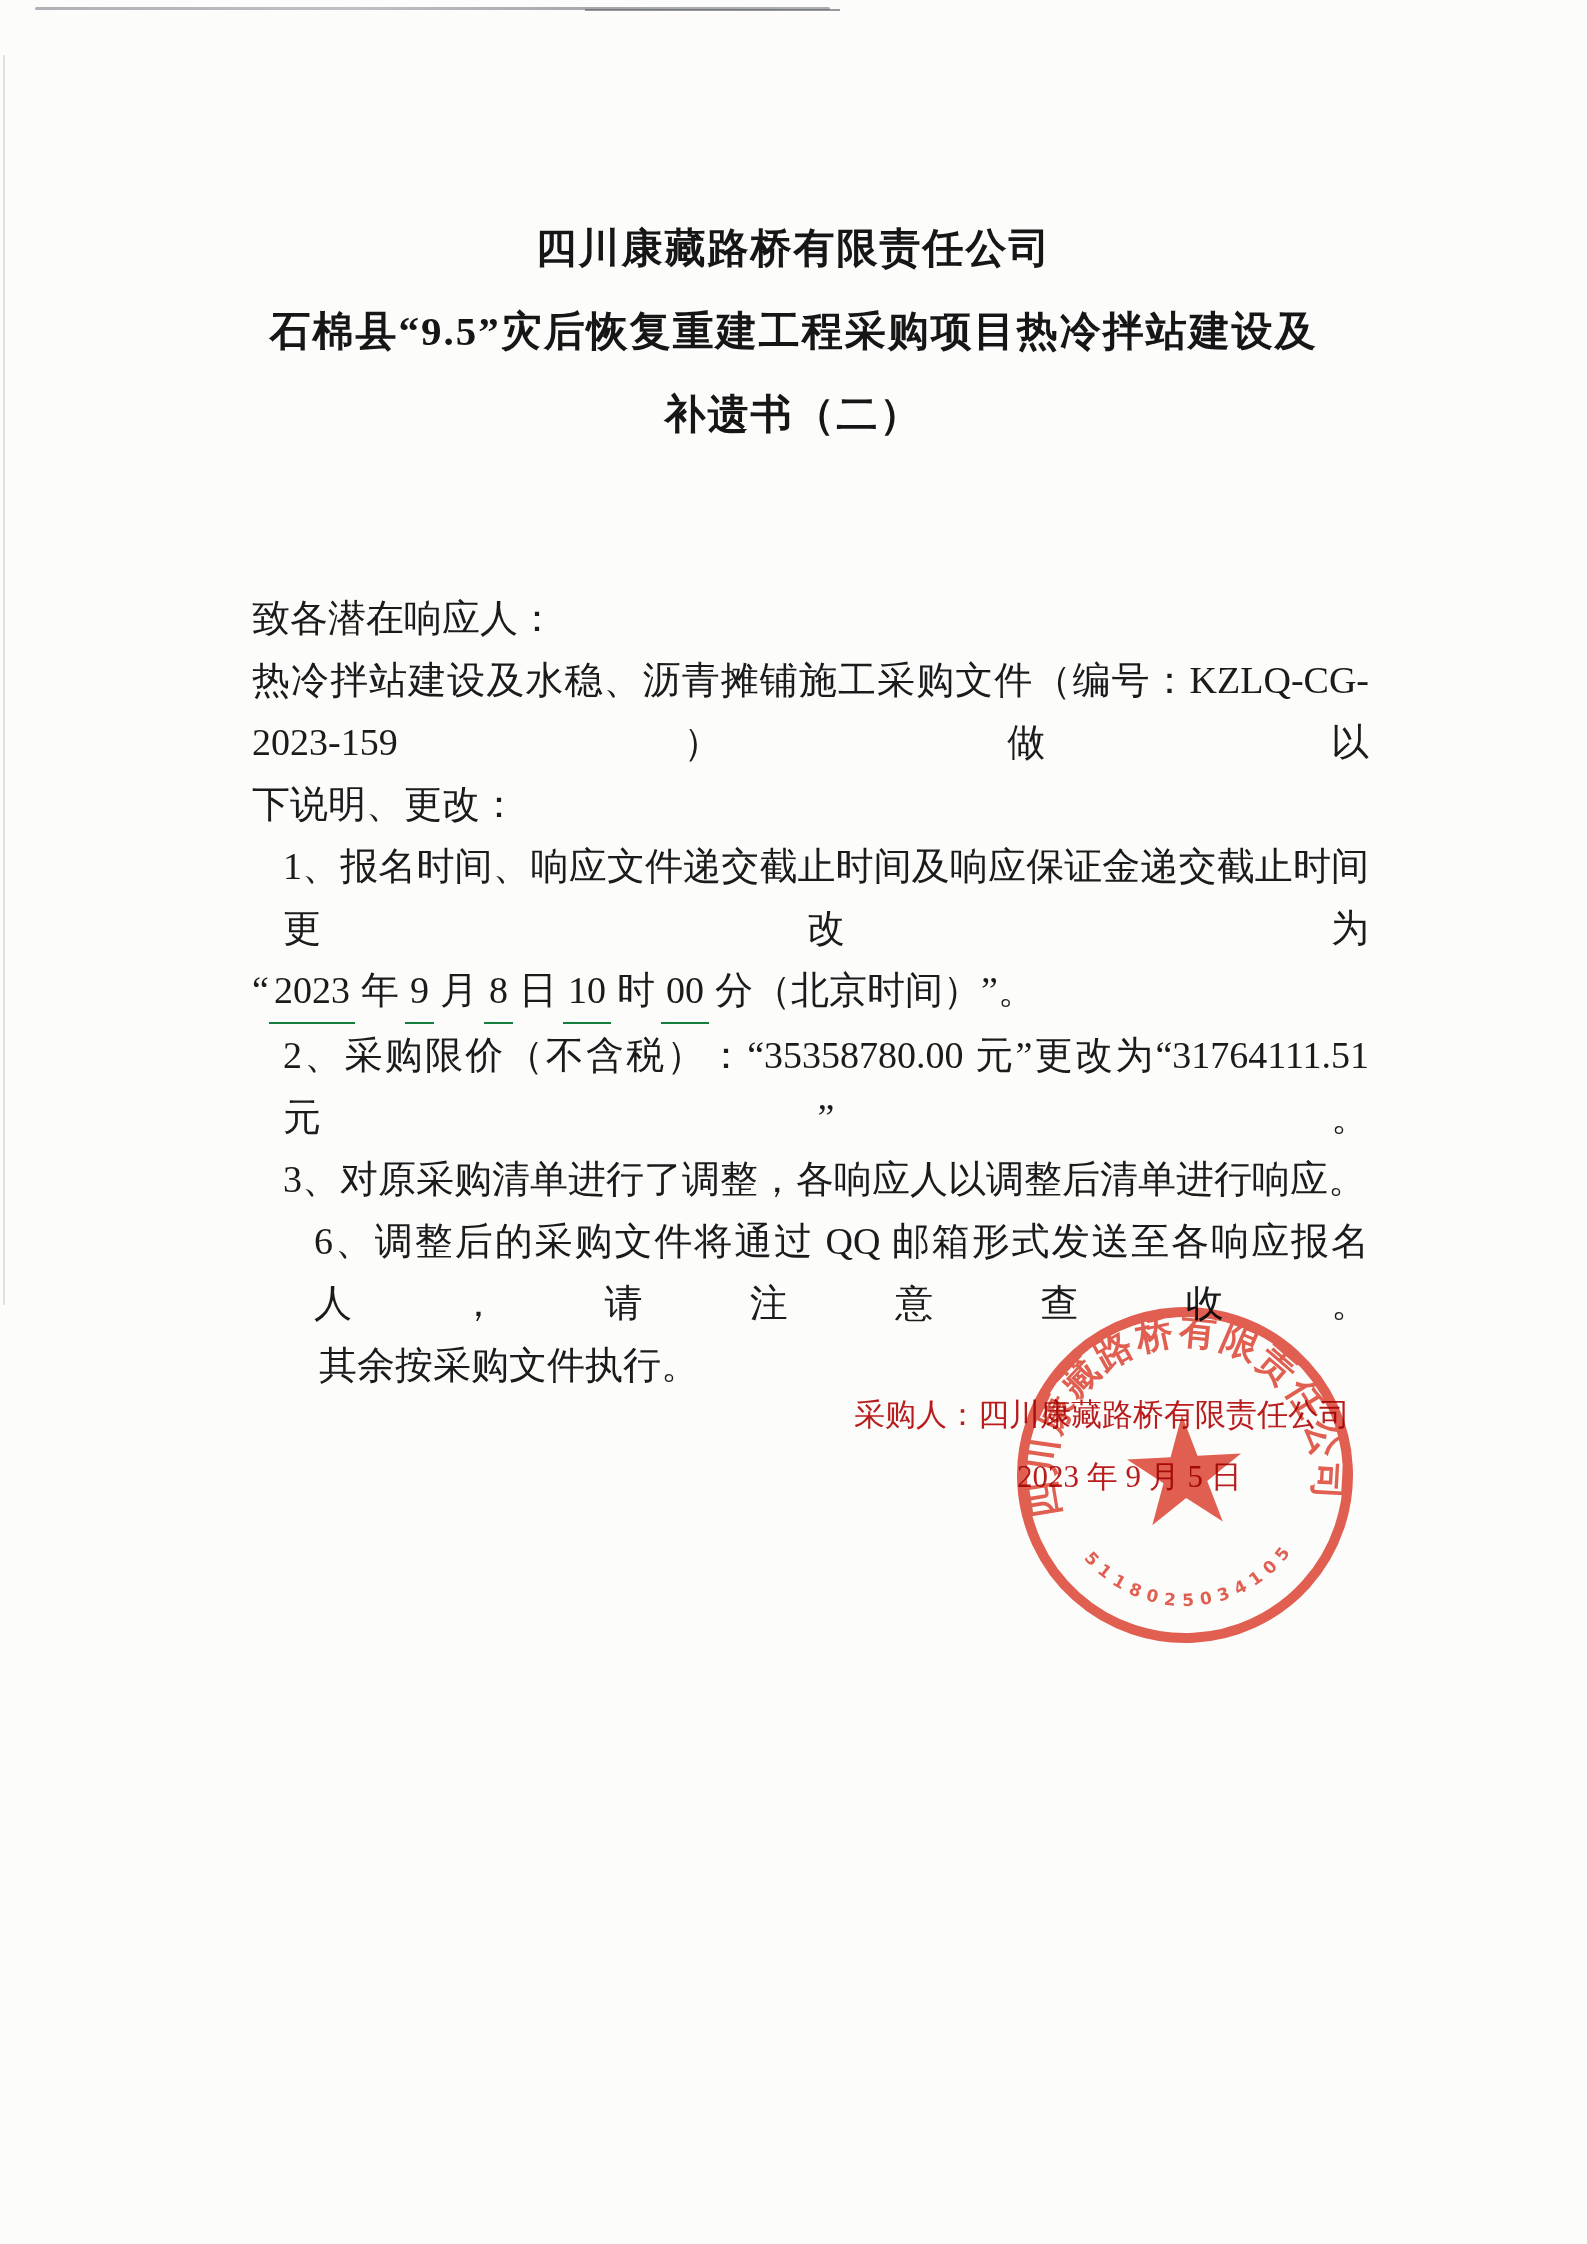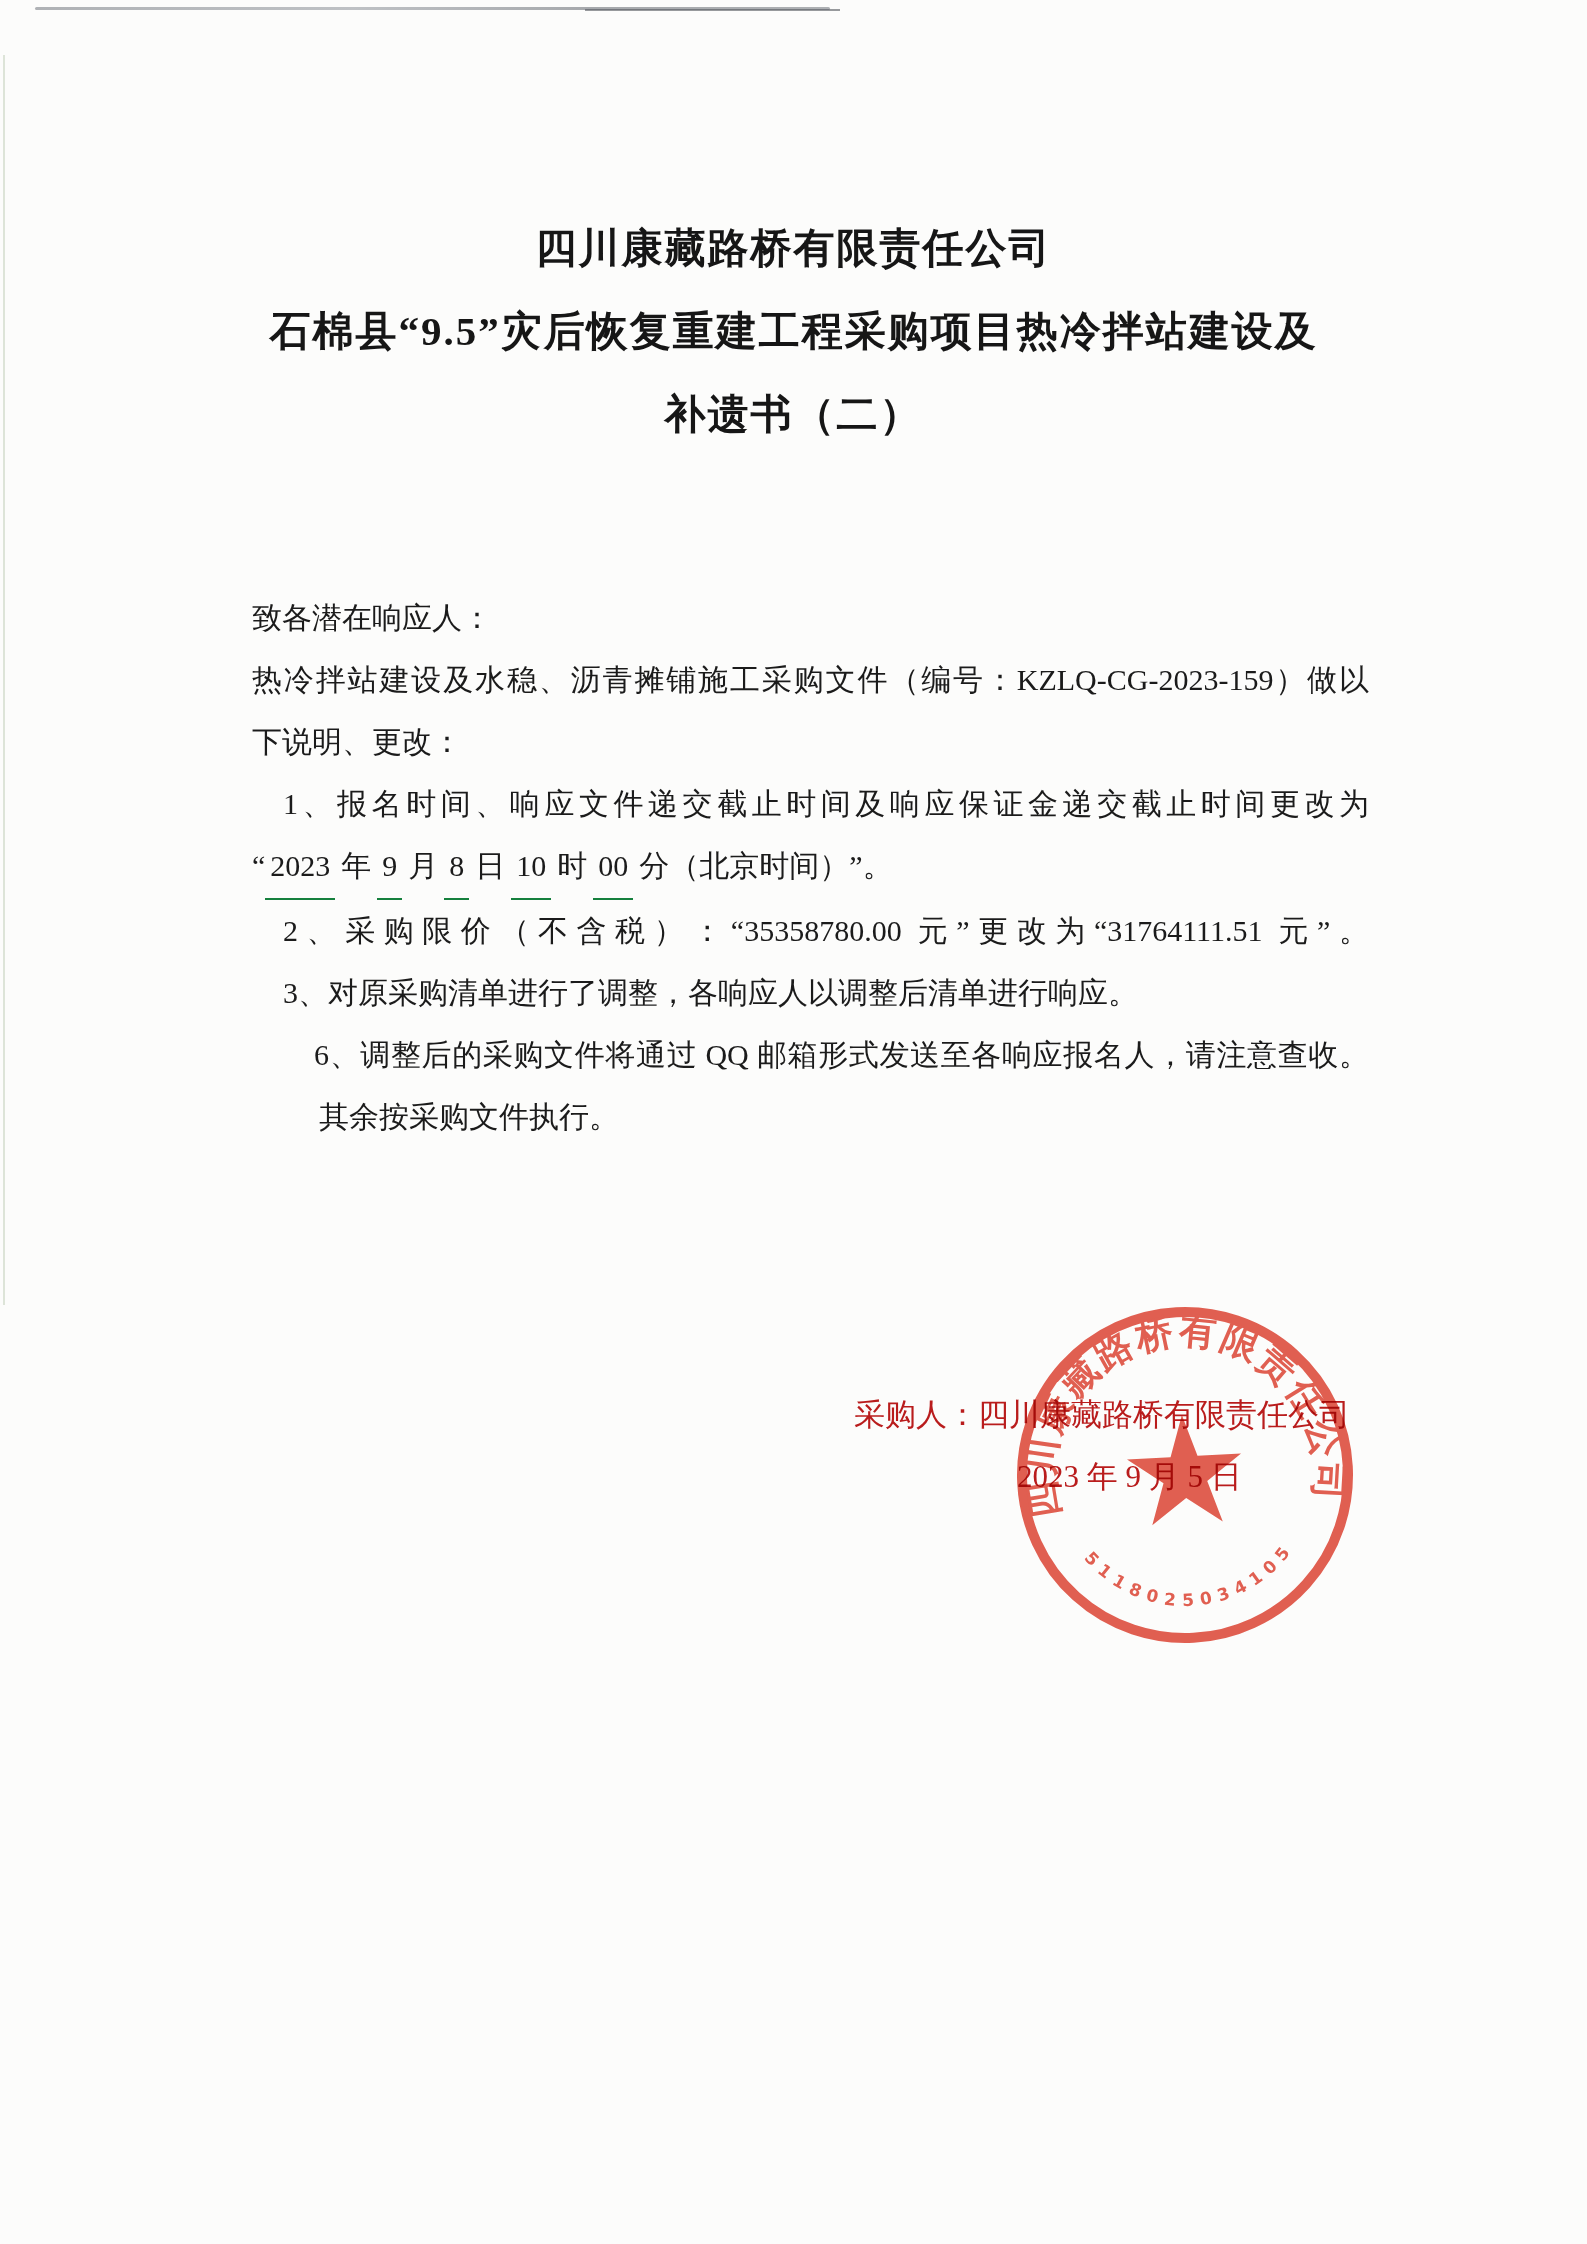--- a/index.html
+++ b/index.html
@@ -36,21 +36,21 @@
     font-weight: bold;
     font-size: 41px;
     line-height: 83px;
     letter-spacing: 2px;
     color: #161616;
   }
 
   
   .body-block {
     position: absolute; top: 587px; left: 252px; width: 1117px;
-    font-size: 30px;
+    font-size: 38px;
     line-height: 62px;
     color: #1b1b1b;
   }
   .b-line { white-space: nowrap; }
   .b-line.just {
     white-space: normal;
     text-align: justify;
     text-align-last: justify;
   }
   .ind1 { padding-left: 31px; }

